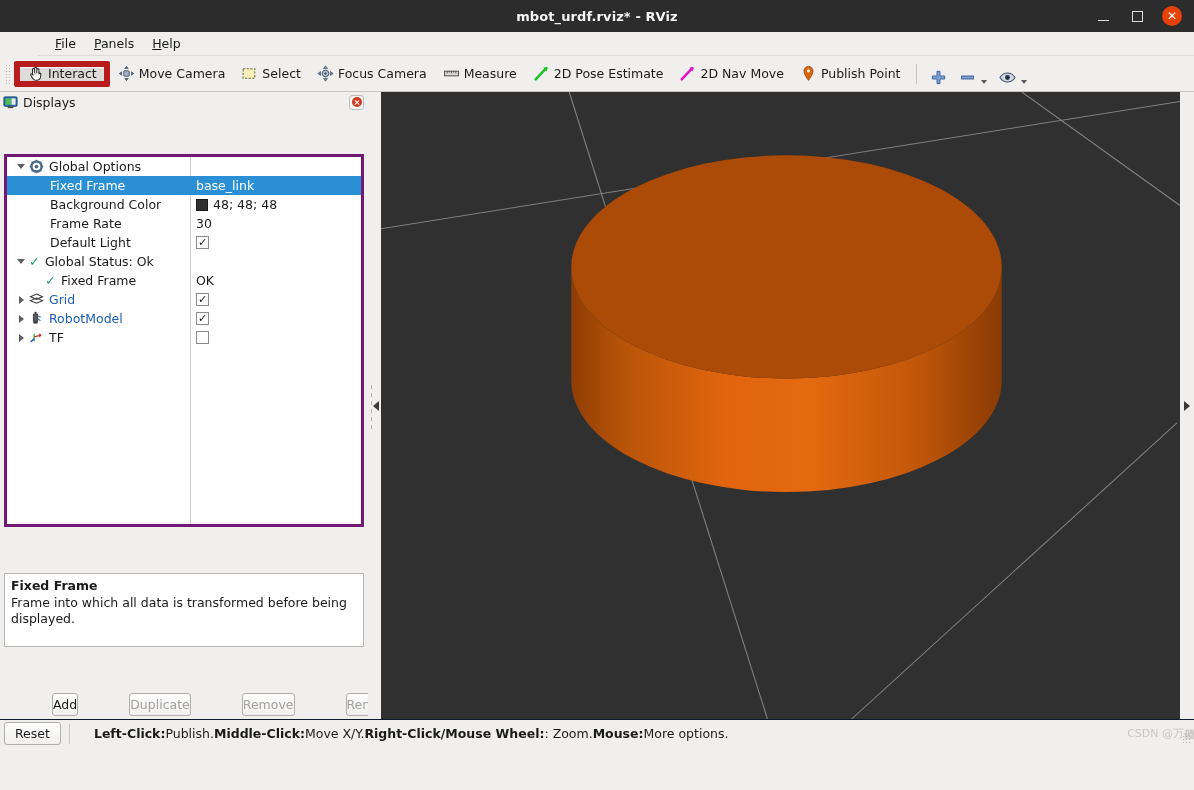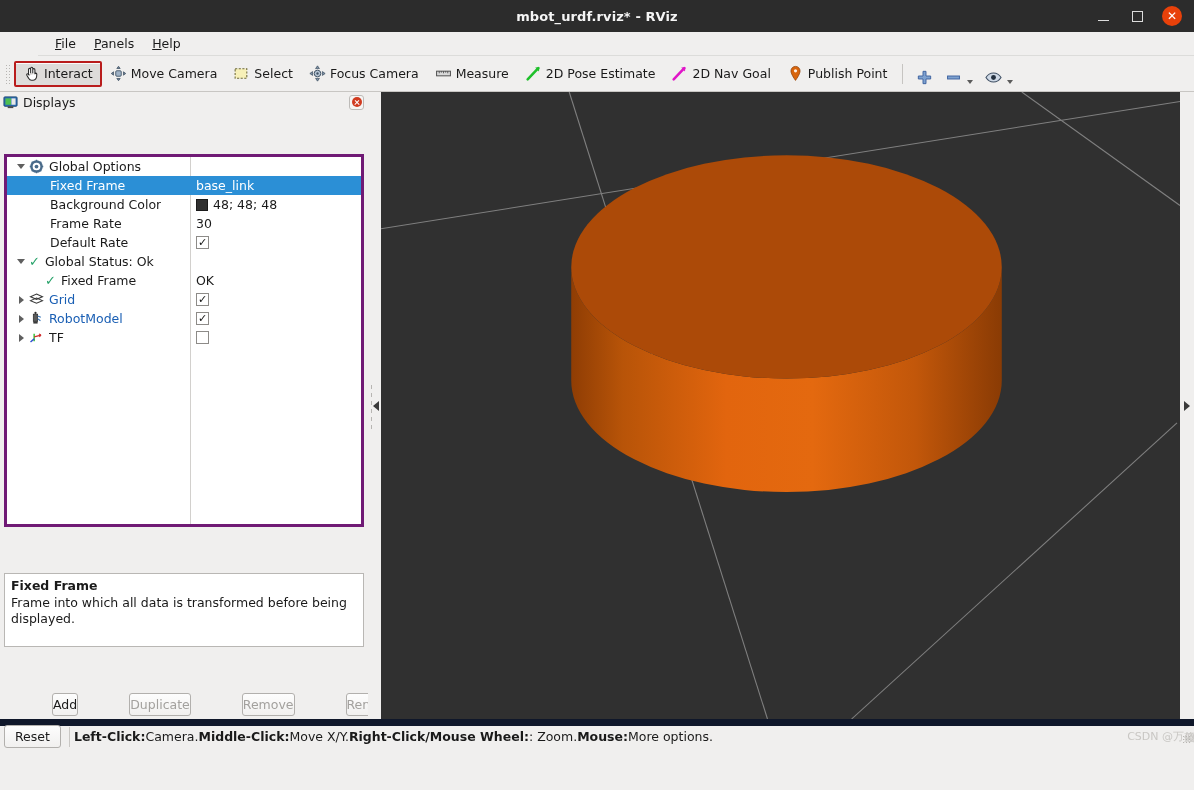--- a/index.html
+++ b/index.html
@@ -95,21 +95,21 @@
   }
   .tbtn {
     display: flex; align-items: center; gap: 4px;
     height: 26px; padding: 0 7px;
     font-size: 12.5px; color: #1a1a1a;
     border: 1px solid transparent; border-radius: 2px;
     white-space: nowrap;
   }
   .tbtn.active {
     background: #dedcda;
-    border: 2px solid #b91c1c;
+    border: 6px solid #b91c1c;
     box-shadow: inset 0 1px 0 #fafafa;
   }
   .tsep {
     width: 1px; height: 20px; background: #c6c4c1; margin: 0 7px;
   }
   .ticon { width: 17px; height: 17px; display: block; flex: 0 0 17px; }
   .dropcaret {
     width: 0; height: 0; align-self: flex-end;
     border-left: 3.5px solid transparent;
     border-right: 3.5px solid transparent;
@@ -289,35 +289,35 @@
     min-width: 0;
   }
   .canvas3d svg { display: block; width: 100%; height: 100%; }
 
   
   .statusbar {
     height: 28px; flex: 0 0 28px;
     display: flex; align-items: center;
     padding: 0 4px;
     background: #f0efee;
-    border-top: 7px solid #0f172a;
+    border-top: 1px solid #0f172a;
     position: relative;
   }
   .reset-btn {
     height: 23px; min-width: 54px;
     padding: 0 10px; margin-right: 8px;
     border: 1px solid #b2b0ad; border-radius: 3px;
     background: linear-gradient(#fdfdfd, #f1f0ef);
     font-size: 12.5px; color: #1a1a1a;
     display: flex; align-items: center; justify-content: center;
   }
   .status-text {
     font-size: 12.5px; color: #1a1a1a;
     border-left: 1px solid #c9c7c4;
-    padding-left: 4px;
+    padding-left: 24px;
     height: 20px; display: flex; align-items: center;
   }
   .status-text b { font-weight: bold; }
   .watermark {
     margin-left: auto;
     font-size: 11px;
     color: #c9c7c4;
     padding-right: 6px;
     white-space: nowrap;
   }
@@ -398,21 +398,21 @@
         <path d="M9.6 2.4 13.6 2l-.5 4z" fill="#1fc02b"></path>
       </svg>
       <span>2D Pose Estimate</span>
     </div>
 
     <div class="tbtn">
       <svg class="ticon" viewBox="0 0 16 16">
         <path d="M2.5 13.5 12.5 3" stroke="#e016c8" stroke-width="2.4" stroke-linecap="round"></path>
         <path d="M9.6 2.4 13.6 2l-.5 4z" fill="#e016c8"></path>
       </svg>
-      <span>2D Nav Goal</span>
+      <span>2D Nav Move</span>
     </div>
 
     <div class="tbtn">
       <svg class="ticon" viewBox="0 0 16 16">
         <path d="M8 1.3c-2.4 0-4.3 1.9-4.3 4.3 0 3.2 4.3 8.9 4.3 8.9s4.3-5.7 4.3-8.9c0-2.4-1.9-4.3-4.3-4.3z" fill="#d9650d" stroke="#8e3f06" stroke-width=".7"></path>
         <circle cx="8" cy="5.5" r="1.5" fill="#fdf2e6"></circle>
       </svg>
       <span>Publish Point</span>
     </div>
 
@@ -494,21 +494,21 @@
 
         <div class="trow">
           <div class="tname" style="padding-left:43px">
             <span class="tlabel">Frame Rate</span>
           </div>
           <div class="tval">30</div>
         </div>
 
         <div class="trow">
           <div class="tname" style="padding-left:43px">
-            <span class="tlabel">Default Rate</span>
+            <span class="tlabel">Default Light</span>
           </div>
           <div class="tval">
             <span class="cbox">✓</span>
           </div>
         </div>
 
         <div class="trow">
           <div class="tname" style="padding-left:6px">
             <span class="twist">
                 <i class="ar-down"></i>
@@ -626,21 +626,21 @@
 
     <div class="right-handle">
       <span class="ar-right"></span>
     </div>
   </div>
 
   <div class="statusbar">
     <div class="reset-btn">Reset</div>
     <div class="status-text">
       <b>Left-Click:</b>
-        <span> Camera. </span>
+        <span> Publish. </span>
         <b>Middle-Click:</b>
         <span> Move X/Y. </span>
         <b>Right-Click/Mouse Wheel:</b>
         <span>: Zoom. </span>
         <b>Mouse:</b>
         <span> More options.</span>
     </div>
     <div class="watermark">
       <span>CSDN @万</span><span class="wm-overlap"><span>傻瀑滎</span><span>颠流域</span></span>
     </div>

